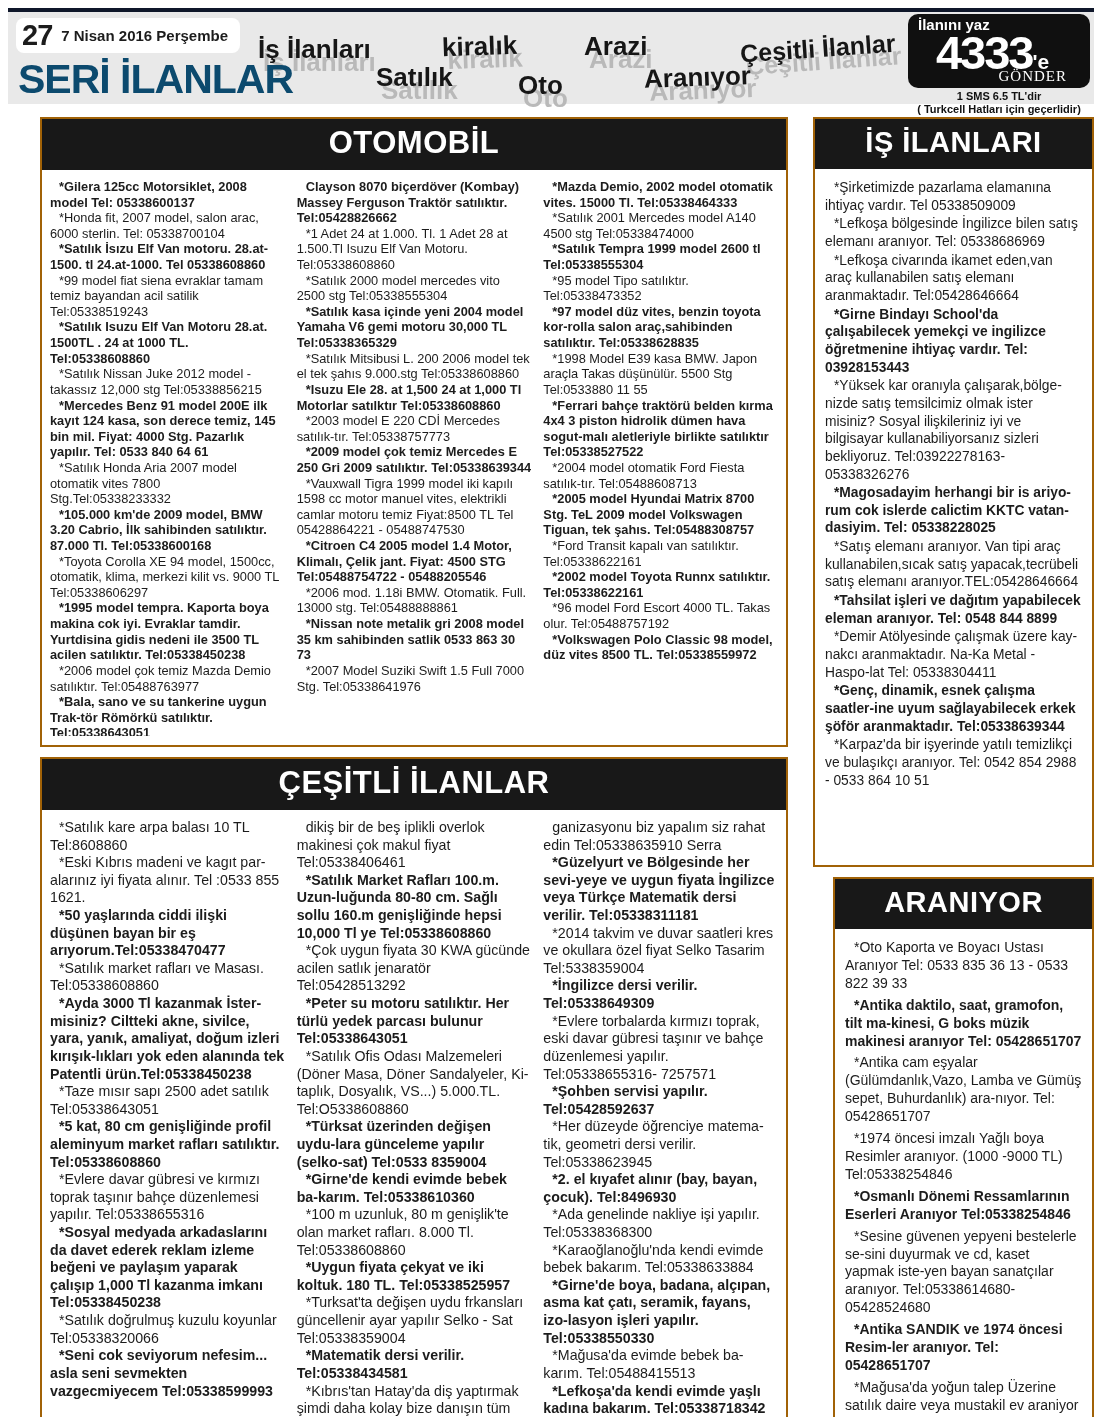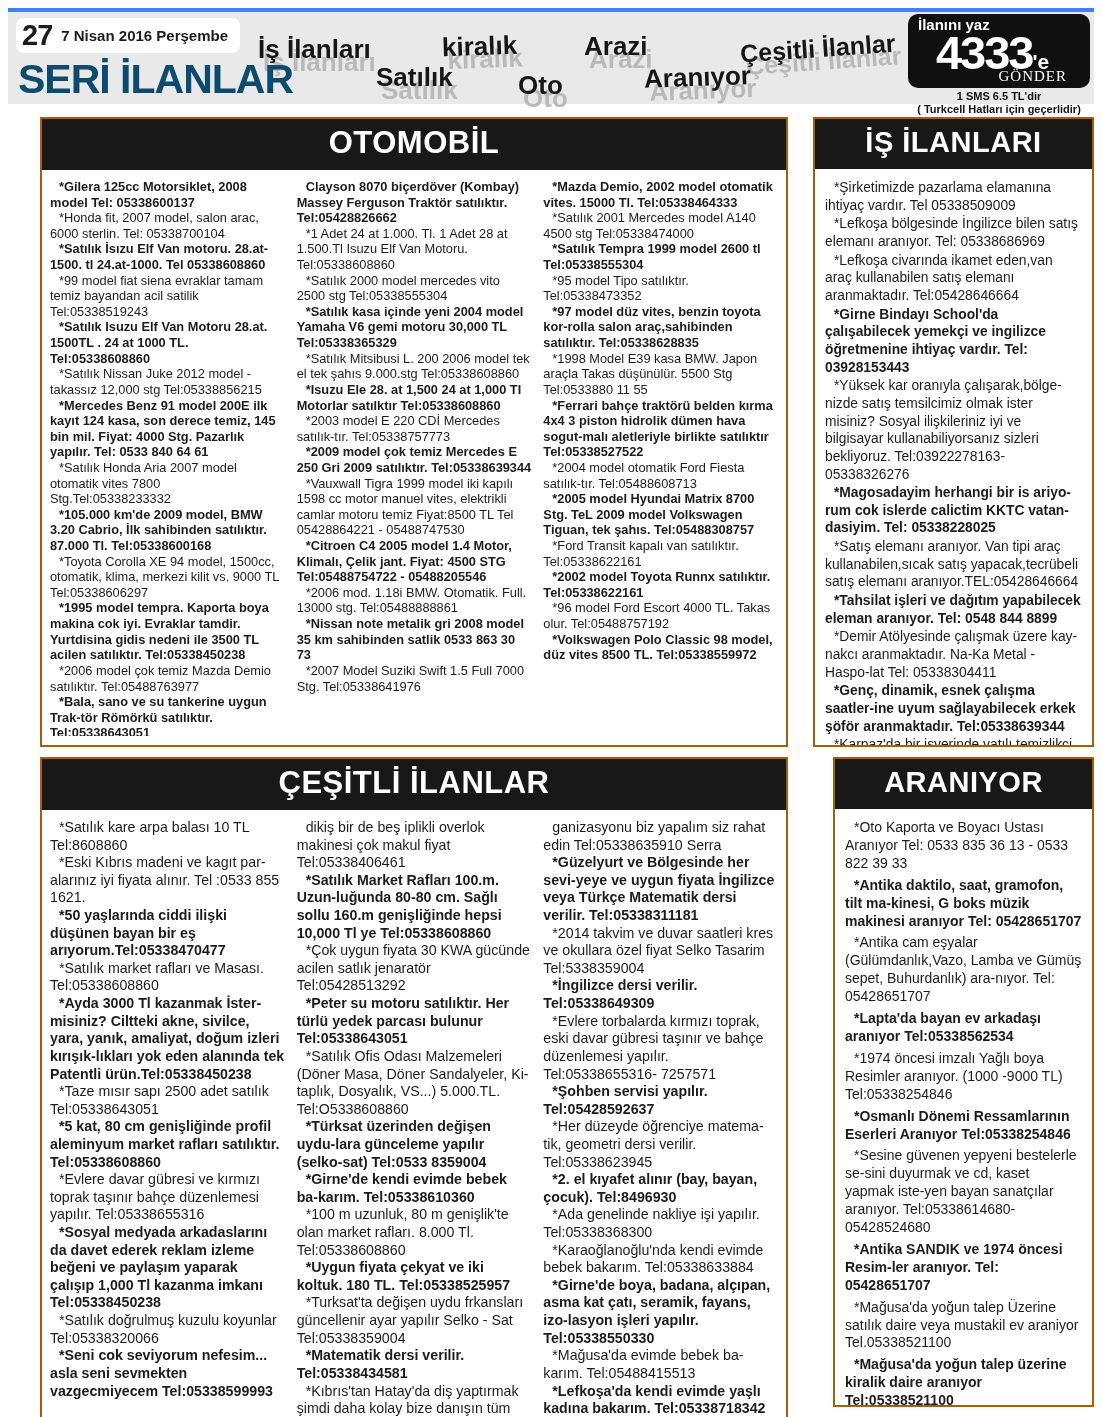--- a/index.html
+++ b/index.html
@@ -5,21 +5,21 @@
   * { margin:0; padding:0; box-sizing:border-box; }
   html,body { background:#fff; }
   .page {
     position:relative; width:1102px; height:1417px; margin:0 auto;
     background:#fff; font-family:"Liberation Sans", sans-serif; color:#1c1c1c;
     overflow:hidden;
   }
   
   .header {
     position:relative; margin:8px 8px 0 8px; height:96px;
-    background:#e9e9e9; border-top:4px solid #3b82f6;
+    background:#e9e9e9; border-top:4px solid #0f172a;
   }
   .issue {
     position:absolute; left:8px; top:6px; background:#fff; border-radius:8px;
     padding:1px 12px 1px 6px; display:flex; align-items:center; gap:9px; z-index:3;
   }
   .pagenum { font-size:29px; font-weight:800; letter-spacing:-1px; }
   .issuedate { font-size:15px; font-weight:bold; }
   .masthead {
     position:absolute; left:10px; top:44px; font-size:41px; font-weight:800;
     color:#0c4a6e; letter-spacing:-1px; z-index:2; white-space:nowrap;
@@ -64,21 +64,21 @@
   .right .sec-head { font-size:29px; padding:7px 0 10px; }
   .sec-body { flex:1; overflow:hidden; padding:9px 8px; }
   .cols { display:flex; gap:12px; }
   .colx { flex:1; overflow:hidden; }
   .ad { text-indent:9px; }
   .ad.b { font-weight:bold; }
   .sec-oto { height:630px; }
   .sec-oto .ad { font-size:12.8px; line-height:1.22; }
   .sec-ces { height:844px; margin-top:10px; }
   .sec-ces .ad { font-size:14.2px; line-height:1.24; }
-  .sec-job { height:630px; }
+  .sec-job { height:750px; }
   .sec-job .sec-body { padding:10px 10px; }
   .sec-job .ad { font-size:13.8px; line-height:1.28; margin-bottom:1px; }
   .sec-wan { height:650px; margin-top:10px;margin-left:20px; }
   .sec-wan .sec-body { padding:10px 10px; }
   .sec-wan .ad { font-size:14px; line-height:1.28; margin-bottom:4px; }
 </style>
 </head>
 <body>
 
 <div class="page">
@@ -245,21 +245,20 @@
             <div class="ad">*Karpaz'da bir işyerinde yatılı temizlikçi ve bulaşıkçı aranıyor. Tel: 0542 854 2988 - 0533 864 10 51</div>
           </div>
       </div>
 
       <div class="sec sec-wan">
         <div class="sec-head">ARANIYOR</div>
         <div class="sec-body">
             <div class="ad">*Oto Kaporta ve Boyacı Ustası Aranıyor Tel: 0533 835 36 13 - 0533 822 39 33</div>
             <div class="ad b">*Antika daktilo, saat, gramofon, tilt ma-kinesi, G boks müzik makinesi aranıyor Tel: 05428651707</div>
             <div class="ad">*Antika cam eşyalar (Gülümdanlık,Vazo, Lamba ve Gümüş sepet, Buhurdanlık) ara-nıyor. Tel: 05428651707</div>
-            <div class="ad b">*Lapta'da bayan ev arkadaşı aranıyor Tel:05338562534</div>
             <div class="ad">*1974 öncesi  imzalı Yağlı boya Resimler aranıyor. (1000 -9000 TL) Tel:05338254846</div>
             <div class="ad b">*Osmanlı Dönemi  Ressamlarının Eserleri Aranıyor Tel:05338254846</div>
             <div class="ad">*Sesine güvenen yepyeni bestelerle se-sini duyurmak ve cd, kaset yapmak iste-yen bayan sanatçılar aranıyor. Tel:05338614680-05428524680</div>
             <div class="ad b">*Antika SANDIK ve 1974 öncesi Resim-ler aranıyor. Tel: 05428651707</div>
             <div class="ad">*Mağusa'da yoğun talep Üzerine satılık daire veya mustakil ev araniyor Tel.05338521100</div>
             <div class="ad b">*Mağusa'da yoğun talep üzerine kiralik daire aranıyor  Tel:05338521100</div>
             <div class="ad">*1974 öncesi Yağlı boya tablo, Antika Sandık, Ayna ve Cam eşyalar aranıyor. Tel: 0542 865 17 07</div>
           </div>
       </div>
     </div>

